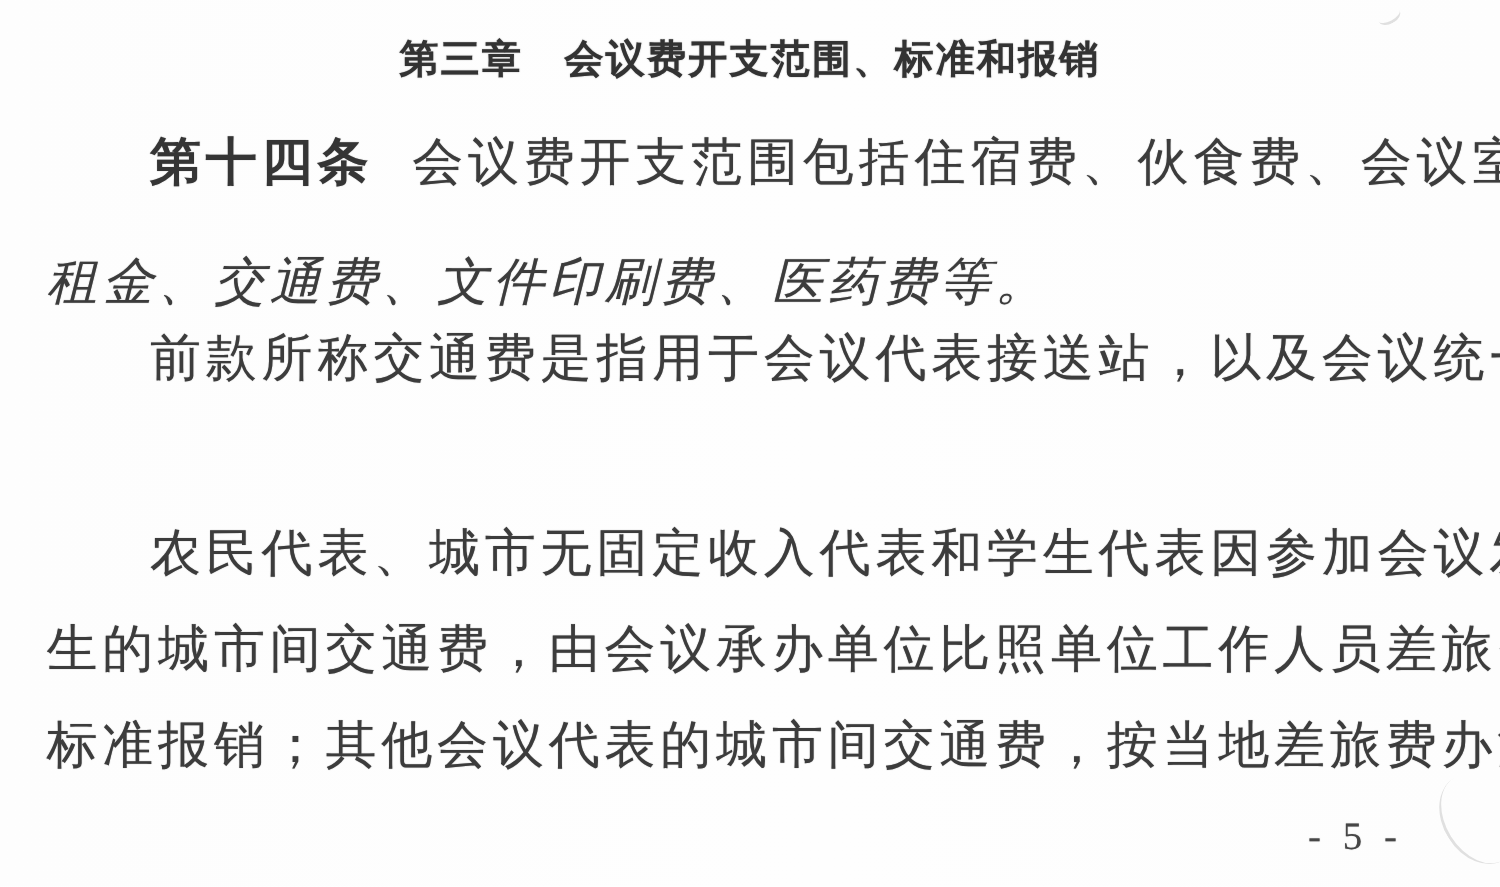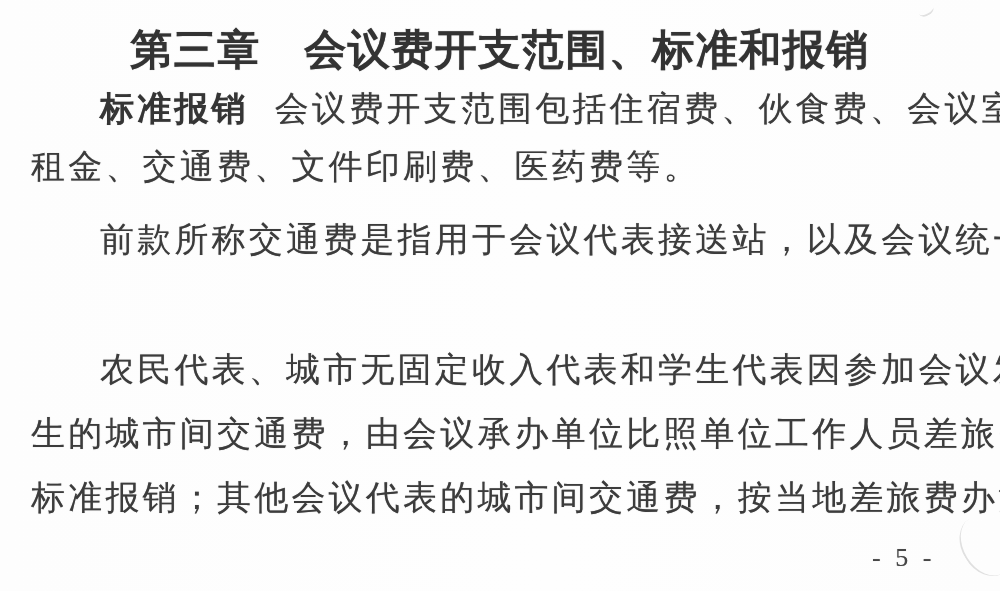--- a/index.html
+++ b/index.html
@@ -16,39 +16,39 @@
     font-family: "Liberation Serif", "DejaVu Serif", serif;
   }
   .chapter-title {
     position: absolute;
     top: 22px;
     left: 0;
     width: 1000px;
     text-align: center;
     font-family: "Liberation Sans", "DejaVu Sans", sans-serif;
     font-weight: 700;
-    font-size: 42px;
+    font-size: 26px;
     letter-spacing: 1.5px;
     color: #333333;
     white-space: nowrap;
     text-shadow: 0 0 0.8px rgba(50,50,50,0.65);
   }
   .line {
     position: absolute;
     white-space: nowrap;
     font-size: 34px;
     letter-spacing: 3.2px;
     color: #3c3c3c;
     text-shadow: 0 0 0.7px rgba(60,60,60,0.6);
     line-height: 1;
   }
   .indent { left: 100px; }
   .flush  { left: 31px; }
   .l1 { top: 91px; }
-  .l2 { top: 150px; }
+  .l2 { top: 172px; font-style: italic; }
   .l3 { top: 223px; }
   .l4 { top: 287px; }
   .l5 { top: 353px; }
   .l6 { top: 417px; }
   .l7 { top: 481px; }
   .article-lead {
     font-family: "Liberation Sans", "DejaVu Sans", sans-serif;
     font-weight: 700;
     color: #353535;
     margin-right: 26px;
@@ -87,21 +87,21 @@
   }
 </style>
 </head>
 <body>
 
 <div class="page">
 
   <div class="chapter-title">第三章　会议费开支范围、标准和报销</div>
 
   <div class="line indent l1">
-    <span class="article-lead">标准报销</span><span>会议费开支范围包括住宿费、伙食费、会议室</span>
+    <span class="article-lead">第十四条</span><span>会议费开支范围包括住宿费、伙食费、会议室</span>
   </div>
 
   <div class="line flush l2">租金、交通费、文件印刷费、医药费等。</div>
 
   <div class="line indent l3">前款所称交通费是指用于会议代表接送站，以及会议统一</div>
 
 
   <div class="line indent l5">农民代表、城市无固定收入代表和学生代表因参加会议发</div>
 
   <div class="line flush l6">生的城市间交通费，由会议承办单位比照单位工作人员差旅费</div>

